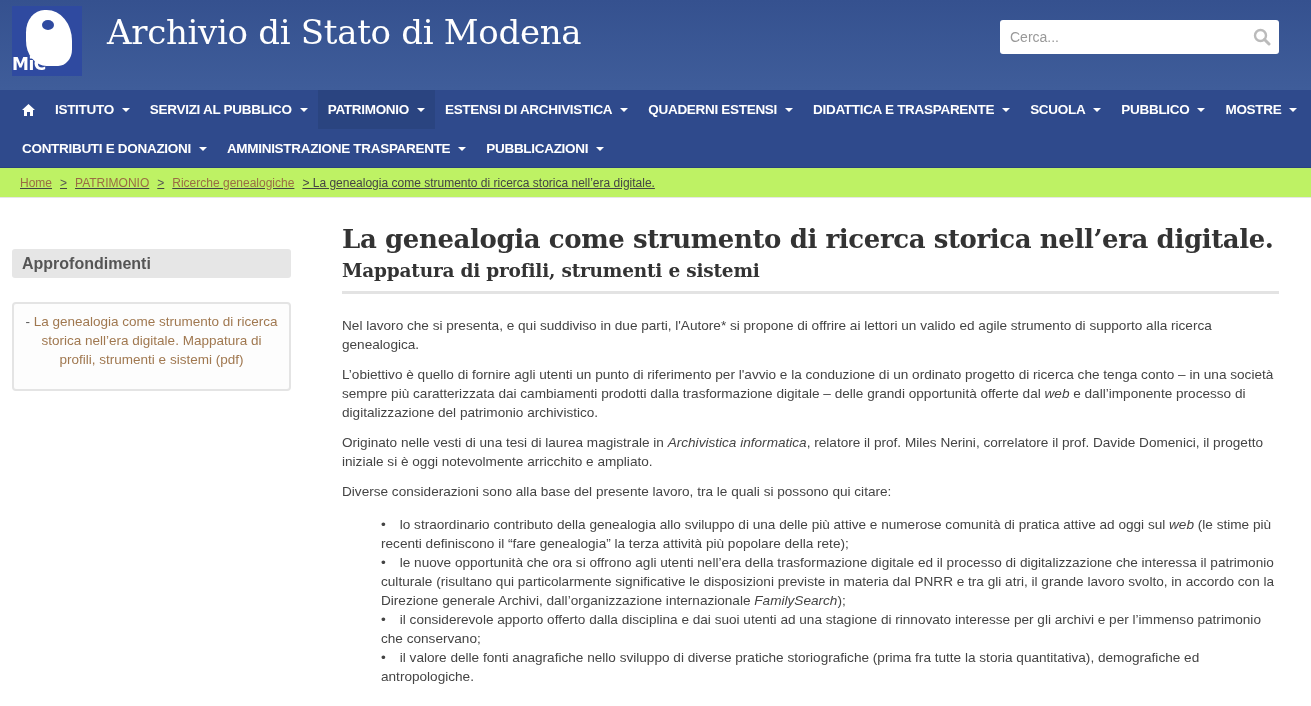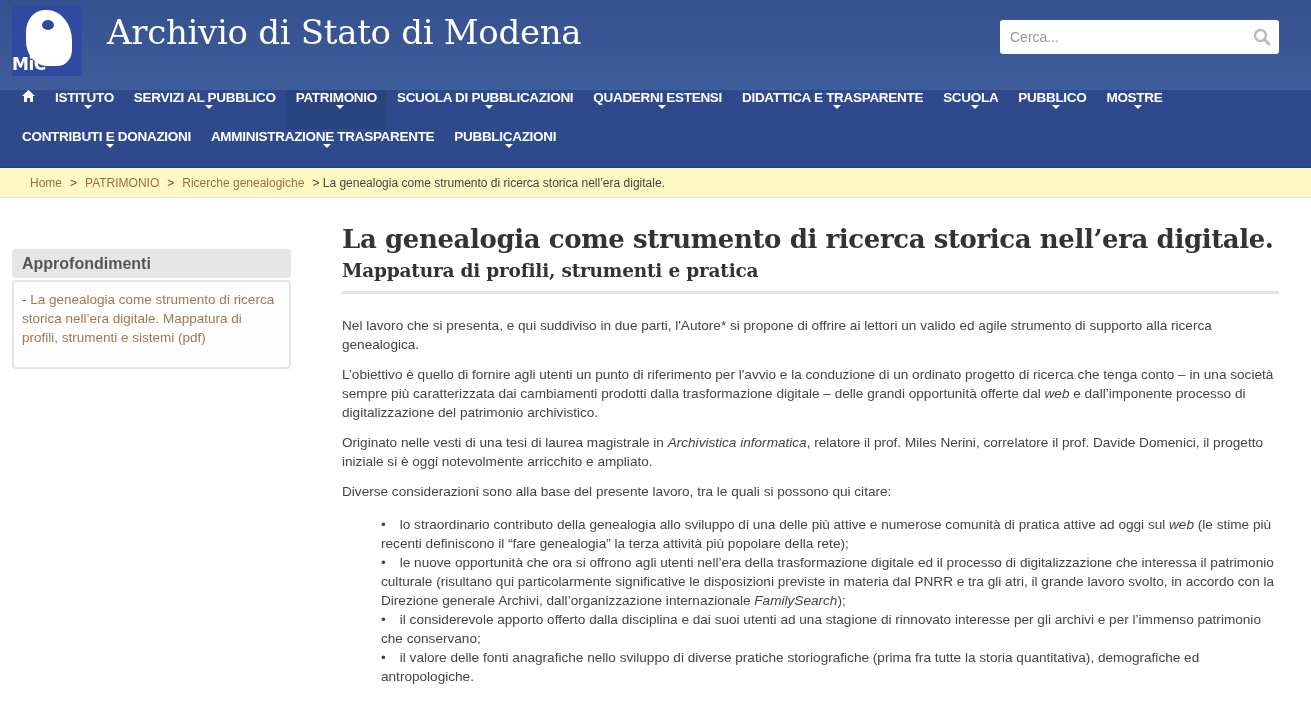--- a/index.html
+++ b/index.html
@@ -42,45 +42,45 @@
   .search .icon { width: 34px; height: 34px; display: flex; align-items: center; justify-content: center; }
 
   .nav {
     background: #2f4a8c; height: 78px; padding-left: 12px;
     border-bottom: 1px solid #2a4280;
   }
   .nav-row { display: flex; height: 39px; align-items: center; }
   .nav-item {
     height: 39px; display: flex; align-items: center; padding: 0 10px;
     color: #fff; font-family: "Liberation Sans", sans-serif; font-size: 13.5px; font-weight: bold;
-    letter-spacing: -0.3px; cursor: pointer; white-space: nowrap; flex-direction: column;
+    letter-spacing: -0.3px; cursor: pointer; white-space: nowrap;
   }
   .nav-item.active { background: #2a4480; }
   .nav-item .caret {
     display: inline-block; margin-left: 8px; width: 0; height: 0;
     border-left: 4px solid transparent; border-right: 4px solid transparent; border-top: 4px solid #fff;
   }
   .nav-item.home { padding: 0 10px; }
 
   .breadcrumb {
-    height: 30px; background: #fef9c3; border-bottom: 1px solid #e6e6e6;
-    padding-left: 30px; display: flex; align-items: center;
-    font-family: "Liberation Sans", sans-serif; font-size: 12px; color: #444;
+    height: 30px; background: #bef264; border-bottom: 1px solid #e6e6e6;
+    padding-left: 20px; display: flex; align-items: center;
+    font-family: "Liberation Sans", sans-serif; font-size: 12px; color: #444; text-decoration: underline;
   }
   .breadcrumb a { color: #9a6d44; text-decoration: none; }
   .breadcrumb .sep { margin: 0 8px; color: #555; }
 
-  .sidebar { position: absolute; left: 12px; top: 249px; width: 279px; }
+  .sidebar { position: absolute; left: 12px; top: 249px; width: 279px; text-align: center; }
   .sidebar-title {
     background: #e6e6e6; height: 29px; border-radius: 3px;
     padding-left: 10px; display: flex; align-items: center;
     font-family: "Liberation Sans", sans-serif; font-size: 16px; color: #555; font-weight: bold;
   }
   .sidebar-box {
-    margin-top: 2px; border: 2px solid #e4e4e4; border-radius: 4px; background: #fdfdfd;
+    margin-top: 24px; border: 2px solid #e4e4e4; border-radius: 4px; background: #fdfdfd;
     padding: 8px 8px 10px 8px; font-family: "Liberation Sans", sans-serif; font-size: 13.5px; line-height: 19px;
   }
   .sidebar-box p { margin-bottom: 12px; color: #555; }
   .sidebar-box p:last-child { margin-bottom: 10px; }
   .sidebar-box a { color: #a07850; text-decoration: none; }
 
   .main { position: absolute; left: 342px; top: 224px; width: 937px; }
   .page-title {
     font-family: "DejaVu Serif", serif; font-size: 26px; color: #333; letter-spacing: -0.4px; font-weight: bold;
   }
@@ -130,21 +130,21 @@
       </div>
     <div class="nav-item">
         <span>SERVIZI AL PUBBLICO</span>
         <span class="caret"></span>
       </div>
     <div class="nav-item active">
         <span>PATRIMONIO</span>
         <span class="caret"></span>
       </div>
     <div class="nav-item">
-        <span>SCUOLA DI PUBBLICAZIONI</span>
+        <span>ESTENSI DI ARCHIVISTICA</span>
         <span class="caret"></span>
       </div>
     <div class="nav-item">
         <span>QUADERNI ESTENSI</span>
         <span class="caret"></span>
       </div>
     <div class="nav-item">
         <span>DIDATTICA E TRASPARENTE</span>
         <span class="caret"></span>
       </div>
@@ -188,21 +188,21 @@
 
 <aside class="sidebar">
   <div class="sidebar-title">Approfondimenti</div>
   <div class="sidebar-box">
     <p><span>- </span><a href="#">La genealogia come strumento di ricerca storica nell’era digitale. Mappatura di profili, strumenti e sistemi (pdf)</a></p>
   </div>
 </aside>
 
 <main class="main">
   <h1 class="page-title">La genealogia come strumento di ricerca storica nell’era digitale.</h1>
-  <h2 class="page-subtitle">Mappatura di profili, strumenti e pratica</h2>
+  <h2 class="page-subtitle">Mappatura di profili, strumenti e sistemi</h2>
   <div class="rule"></div>
   <div class="content">
     <p>Nel lavoro che si presenta, e qui suddiviso in due parti, l'Autore* si propone di offrire ai lettori un valido ed agile strumento di supporto alla ricerca genealogica.</p>
     <p><span>L’obiettivo è quello di fornire agli utenti un punto di riferimento per l'avvio e la conduzione di un ordinato progetto di ricerca che tenga conto – in una società sempre più caratterizzata dai cambiamenti prodotti dalla trasformazione digitale – delle grandi opportunità offerte dal </span><em>web</em><span> e dall’imponente processo di digitalizzazione del patrimonio archivistico.</span></p>
     <p><span>Originato nelle vesti di una tesi di laurea magistrale in </span><em>Archivistica informatica</em><span>, relatore il prof. Miles Nerini, correlatore il prof. Davide Domenici, il progetto iniziale si è oggi notevolmente arricchito e ampliato.</span></p>
     <p>Diverse considerazioni sono alla base del presente lavoro, tra le quali si possono qui citare:</p>
     <ul>
       <li><span class="bullet">•</span><span>lo straordinario contributo della genealogia allo sviluppo di una delle più attive e numerose comunità di pratica attive ad oggi sul </span><em>web</em><span> (le stime più recenti definiscono il “fare genealogia” la terza attività più popolare della rete);</span></li>
       <li><span class="bullet">•</span><span>le nuove opportunità che ora si offrono agli utenti nell’era della trasformazione digitale ed il processo di digitalizzazione che interessa il patrimonio culturale (risultano qui particolarmente significative le disposizioni previste in materia dal PNRR e tra gli atri, il grande lavoro svolto, in accordo con la Direzione generale Archivi, dall’organizzazione internazionale </span><em>FamilySearch</em><span>);</span></li>
       <li><span class="bullet">•</span><span>il considerevole apporto offerto dalla disciplina e dai suoi utenti ad una stagione di rinnovato interesse per gli archivi e per l’immenso patrimonio che conservano;</span></li>

